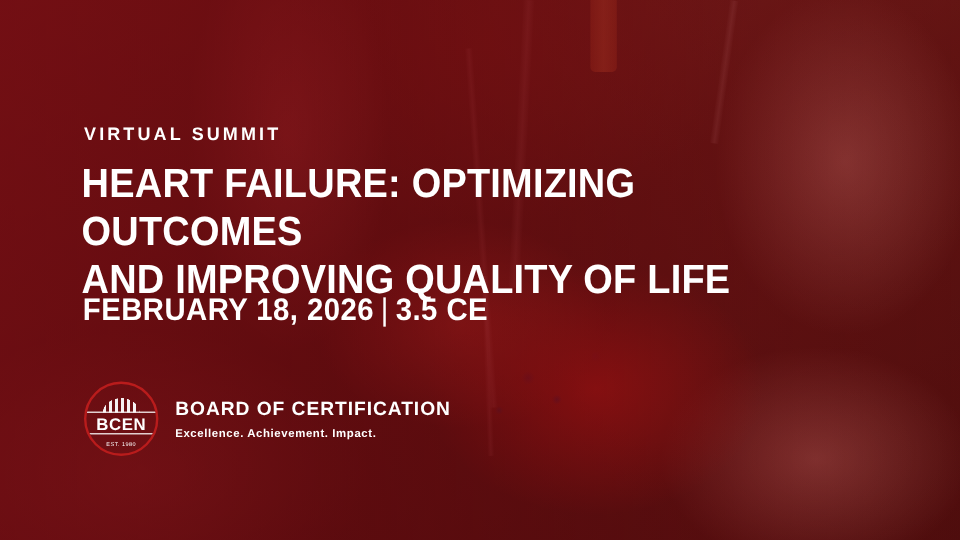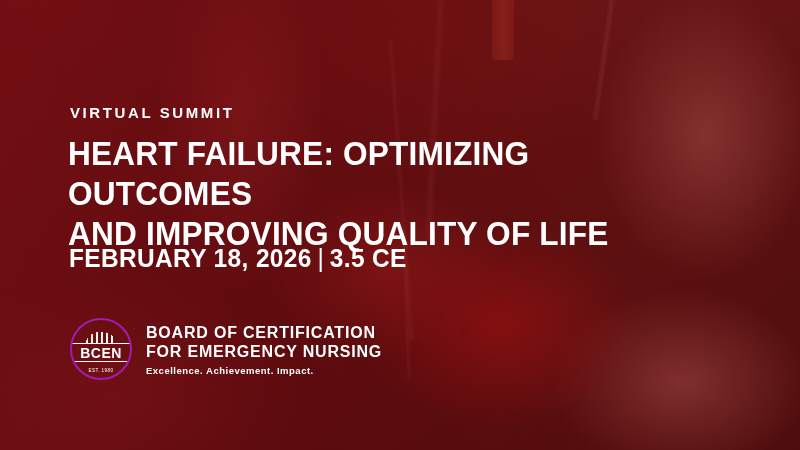--- a/index.html
+++ b/index.html
@@ -135,21 +135,21 @@
     top: 318px;
     display: flex;
     align-items: center;
     gap: 14px;
   }
   .logo-mark {
     position: relative;
     width: 62px;
     height: 62px;
     border-radius: 50%;
-    border: 2px solid #a21caf;
+    border: 2px solid #b91c1c;
     box-sizing: border-box;
     overflow: hidden;
   }
   .logo-mark .rays {
     position: absolute;
     left: 50%;
     top: 4px;
     transform: translateX(-50%);
     width: 50px;
     height: 20px;
@@ -237,19 +237,18 @@
     <div class="logo">
       <div class="logo-mark">
         <div class="rays"></div>
         <div class="band">
           <span>BCEN</span>
         </div>
         <div class="est">EST. 1980</div>
       </div>
       <div class="logo-text">
         <div class="logo-line1">BOARD OF CERTIFICATION</div>
-        <div class="logo-line2">FOR EMERGENCY NURSING</div>
         <div class="logo-tag">Excellence.  Achievement.  Impact.</div>
       </div>
     </div>
 
   </div>
 </div>
 
 </body></html>

